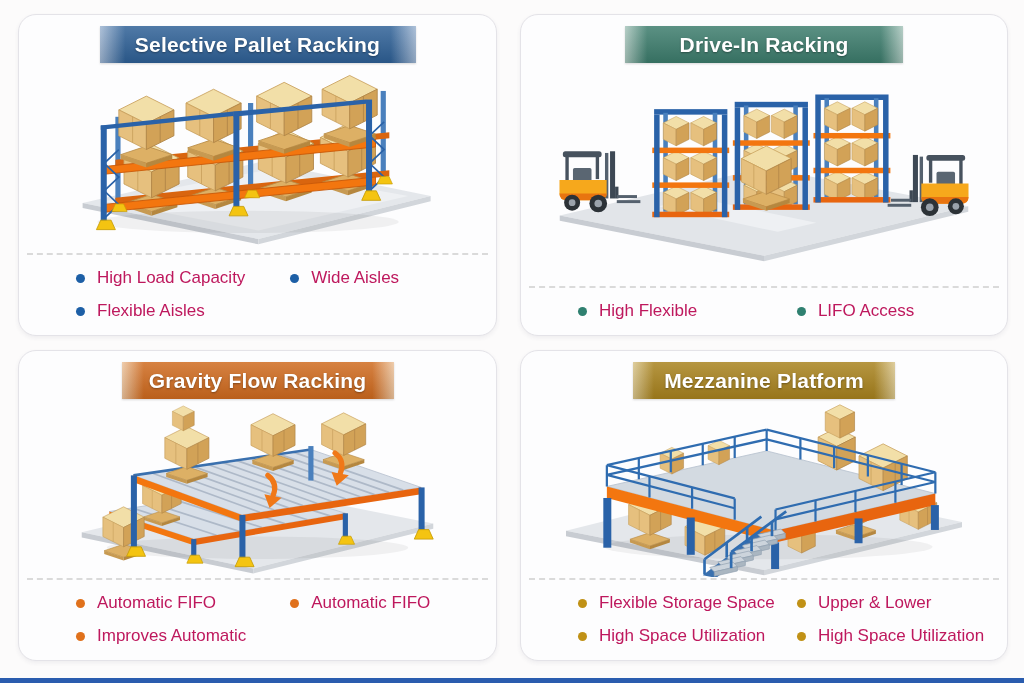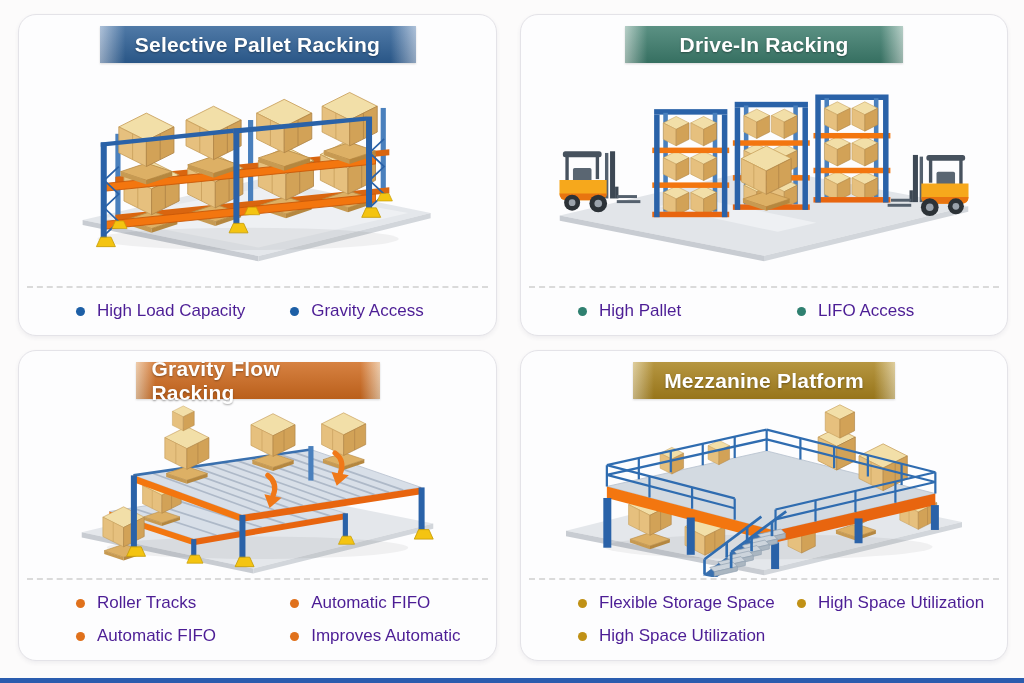--- a/index.html
+++ b/index.html
@@ -7,30 +7,30 @@
   .grid{box-sizing:border-box;display:grid;grid-template-columns:479px 488px;
     grid-template-rows:322px 311px;column-gap:23px;row-gap:14px;padding:14px 0 0 18px;}
   .card{background:#fdfdfe;border:1px solid #e4e3e8;border-radius:18px;
     box-shadow:0 2px 4px rgba(60,60,80,.07);display:flex;flex-direction:column;overflow:hidden;}
   .banner{margin:11px auto 0;height:37px;display:flex;align-items:center;justify-content:center;
     background:linear-gradient(180deg,rgba(255,255,255,.16),rgba(0,0,0,.10)),
       linear-gradient(90deg,var(--banner-edge),var(--banner) 8%,var(--banner) 92%,var(--banner-edge));
     box-shadow:0 1px 2px rgba(0,0,0,.15);}
   .card:nth-child(1) .banner{width:316px}
   .card:nth-child(2) .banner{width:278px}
-  .card:nth-child(3) .banner{width:244px}
+  .card:nth-child(3) .banner{width:272px}
   .card:nth-child(4) .banner{width:262px}
   .banner h2{margin:16px;color:#fff;font-size:21px;font-weight:700;letter-spacing:.2px;
     text-shadow:0 1px 2px rgba(0,0,0,.35);}
   .illus{flex:1;display:flex;align-items:center;justify-content:center;padding:2px 8px 0;min-height:0;}
   .illus svg{width:100%;height:100%;max-height:174px;}
   .divider{border-top:2px dashed #dadada;margin:0 8px;}
   .features{list-style:none;margin:0;padding:13px 8px 14px 57px;display:grid;
     grid-template-columns:52% 48%;row-gap:13px;align-content:start;}
-  .feature{display:flex;align-items:center;gap:12px;font-size:17px;color:#4c1d95;white-space:nowrap;}
+  .feature{display:flex;align-items:center;gap:12px;font-size:17px;color:#be185d;white-space:nowrap;}
   .dot{width:9px;height:9px;border-radius:50%;background:var(--accent);flex:none;}
   .bottom-bar{position:fixed;left:0;right:0;bottom:0;height:5px;background:#2a5cae;}
 </style>
 </head>
 <body style="background: rgb(252, 251, 251);">
 
 <svg width="0" height="0" style="position:absolute" aria-hidden="true">
 <defs>
   <g id="cube">
     <polygon points="0,11 22,0 44,11 22,22" fill="#f2dfa8" stroke="#c9a15d" stroke-width="1"></polygon>
@@ -145,21 +145,25 @@
       </svg>
     </div>
     <div class="divider"></div>
     <ul class="features">
       <li class="feature">
           <span class="dot"></span>
           <span>High Load Capacity</span>
         </li>
       <li class="feature">
           <span class="dot"></span>
-          <span>Gravity Access</span>
+          <span>Wide Aisles</span>
+        </li>
+      <li class="feature">
+          <span class="dot"></span>
+          <span>Flexible Aisles</span>
         </li>
     </ul>
   </section>
 
   <section class="card" style="--banner: #3c7c6c; --banner-edge: #a9c6bd; --accent: #2f8070;">
     <div class="banner">
       <h2>Drive-In Racking</h2>
     </div>
     <div class="illus">
       <svg viewBox="0 -12 470 190" preserveAspectRatio="xMidYMid meet">
@@ -176,21 +180,21 @@
         </g>
         <g>
           <use href="#forklift" transform="translate(462,60) scale(-0.92,0.92)"></use>
         </g>
       </svg>
     </div>
     <div class="divider"></div>
     <ul class="features">
       <li class="feature">
           <span class="dot"></span>
-          <span>High Pallet</span>
+          <span>High Flexible</span>
         </li>
       <li class="feature">
           <span class="dot"></span>
           <span>LIFO Access</span>
         </li>
     </ul>
   </section>
 
   <section class="card" style="--banner: #cf6a1e; --banner-edge: #ecc49e; --accent: #e0711c;">
     <div class="banner">
@@ -247,24 +251,20 @@
         </g>
         <use href="#foot" transform="translate(78,152)"></use>
         <use href="#foot" transform="translate(204,164)"></use>
         <use href="#foot" transform="translate(412,132)"></use>
         <use href="#foot" transform="translate(148,160) scale(0.85)"></use>
         <use href="#foot" transform="translate(324,138) scale(0.85)"></use>
       </svg>
     </div>
     <div class="divider"></div>
     <ul class="features">
-      <li class="feature">
-          <span class="dot"></span>
-          <span>Roller Tracks</span>
-        </li>
       <li class="feature">
           <span class="dot"></span>
           <span>Automatic FIFO</span>
         </li>
       <li class="feature">
           <span class="dot"></span>
           <span>Automatic FIFO</span>
         </li>
       <li class="feature">
           <span class="dot"></span>
@@ -365,20 +365,24 @@
       </svg>
     </div>
     <div class="divider"></div>
     <ul class="features">
       <li class="feature">
           <span class="dot"></span>
           <span>Flexible Storage Space</span>
         </li>
       <li class="feature">
           <span class="dot"></span>
+          <span>Upper &amp; Lower</span>
+        </li>
+      <li class="feature">
+          <span class="dot"></span>
           <span>High Space Utilization</span>
         </li>
       <li class="feature">
           <span class="dot"></span>
           <span>High Space Utilization</span>
         </li>
     </ul>
   </section>
 
 </main>

